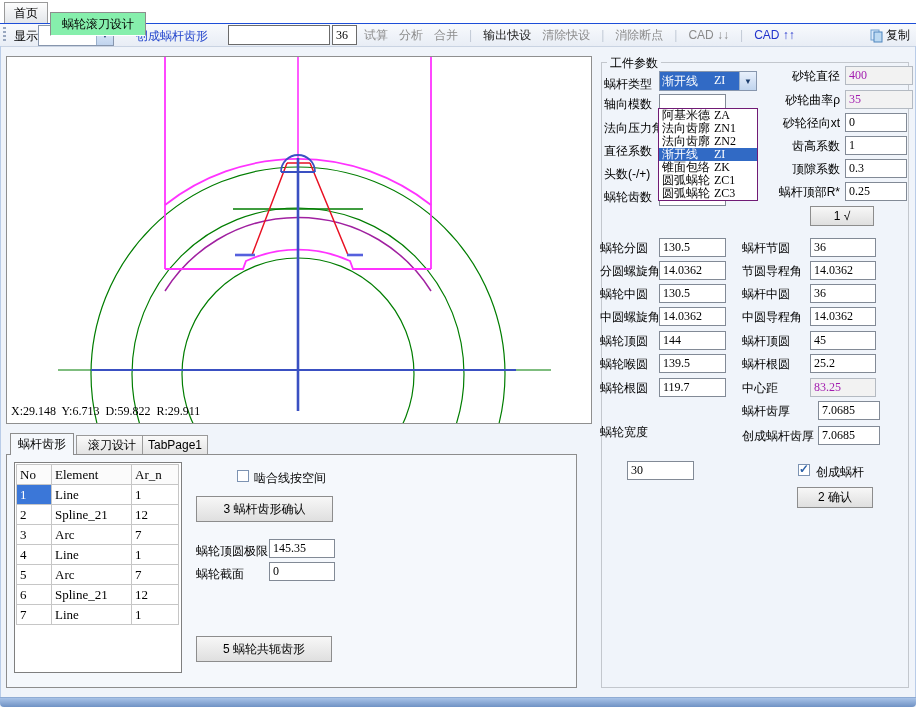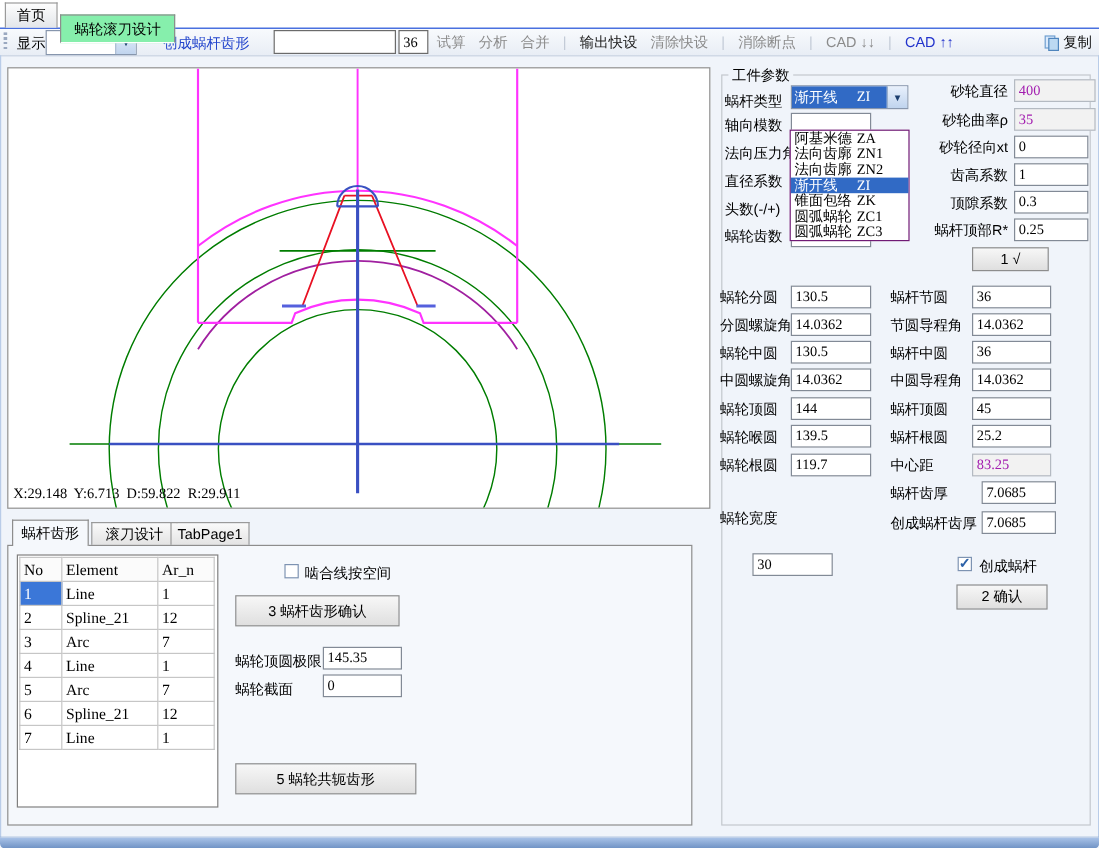--- a/index.html
+++ b/index.html
@@ -261,21 +261,21 @@
       </tbody>
   </table>
 
   <div class="cbx" style="left:237px;top:470px;"></div>
   <span class="lbl" style="left:254px;top:470px;">啮合线按空间</span>
   <div class="btn" style="left:196px;top:496px;width:137px;height:26px;line-height:24px;">3 蜗杆齿形确认</div>
   <span class="lbl" style="left:196px;top:543px;">蜗轮顶圆极限</span>
   <div class="box serif" style="left:269px;top:539px;width:58px;">145.35</div>
   <span class="lbl" style="left:196px;top:566px;">蜗轮截面</span>
   <div class="box serif" style="left:269px;top:562px;width:58px;">0</div>
-  <div class="btn" style="left:196px;top:636px;width:151px;height:26px;line-height:24px;">5 蜗轮共轭齿形</div>
+  <div class="btn" style="left:196px;top:636px;width:136px;height:26px;line-height:24px;">5 蜗轮共轭齿形</div>
 
   <div class="edge-l"></div>
   <div class="edge-r"></div>
   <div class="status-edge"></div>
 <span class="lbl" style="left: 604px; top: 96px;">轴向模数</span>
     <div class="box serif" style="left: 659px; top: 94px; width: 59px;"></div>
     <span class="lbl" style="left: 604px; top: 120px;">法向压力角</span>
     <div class="box serif" style="left: 659px; top: 118px; width: 59px;"></div>
     <span class="lbl" style="left: 604px; top: 143px;">直径系数</span>
     <div class="box serif" style="left: 659px; top: 141px; width: 59px;"></div>

